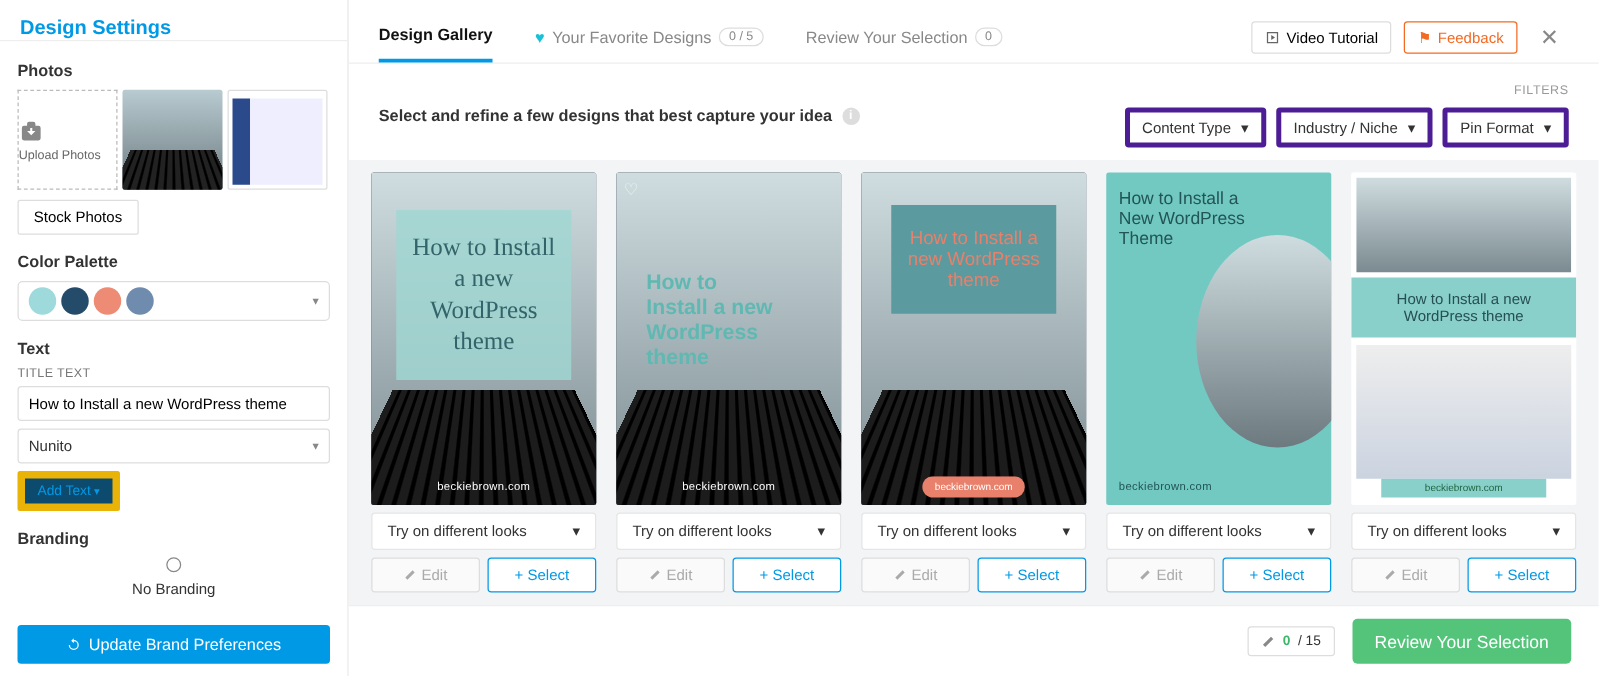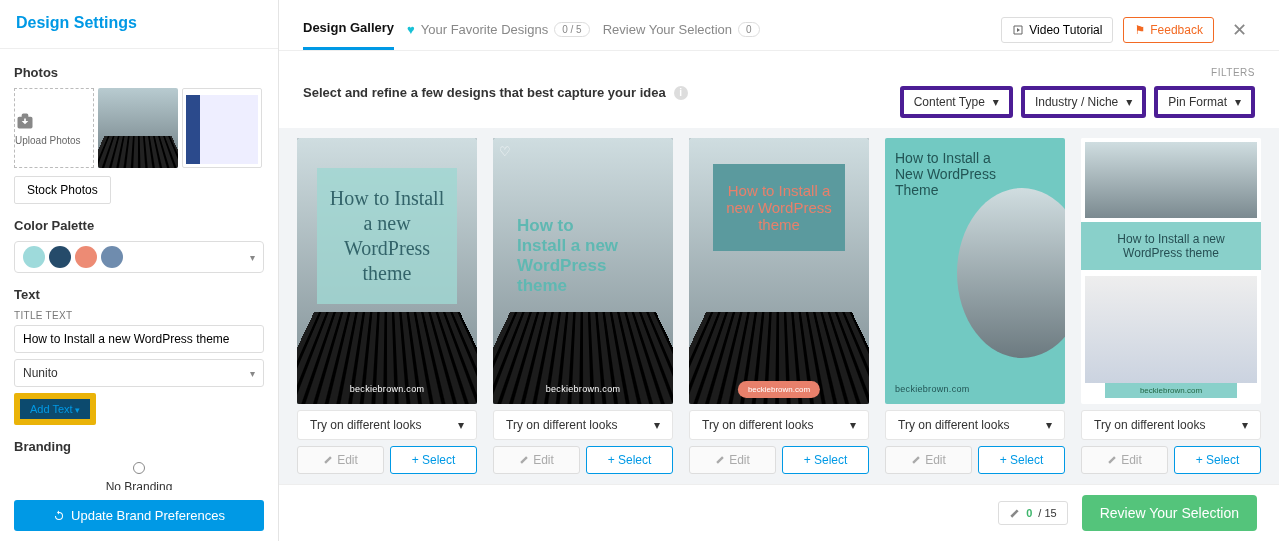--- a/index.html
+++ b/index.html
@@ -1,20 +1,20 @@
 <!DOCTYPE html>
 <html><head>
 <meta charset="utf-8">
 <style>
 * { box-sizing: border-box; margin: 0; padding: 0; font-family: -apple-system, BlinkMacSystemFont, "Segoe UI", Arial, sans-serif; }
 body { background: #fff; display: flex; height: 541px; width: 1279px; overflow: hidden; font-size: 13px; color: #333; }
 
 
 .sidebar { width: 280px; border-right: 1px solid #e4e4e4; display: flex; flex-direction: column; }
-.sidebar-title { color: #0099e5; font-weight: 700; font-size: 16px; padding: 14px 16px 16px; border-bottom: 1px solid #eee; }
+.sidebar-title { color: #0099e5; font-weight: 700; font-size: 16px; padding: 14px 16px 0; border-bottom: 1px solid #eee; }
 .sidebar-body { flex: 1; overflow-y: auto; padding: 2px 14px 10px; position: relative; }
 .sidebar-body::-webkit-scrollbar { width: 8px; }
 .sidebar-body::-webkit-scrollbar-thumb { background: #bbb; border-radius: 4px; }
 .section-label { font-weight: 700; font-size: 13px; margin: 14px 0 8px; }
 .sub-label { font-size: 10px; text-transform: uppercase; color: #777; letter-spacing: .3px; margin: 8px 0 4px; }
 
 .photo-row { display: flex; gap: 4px; }
 .upload-box { width: 80px; height: 80px; border: 1px dashed #bbb; display: flex; flex-direction: column; align-items: flex-start; justify-content: center; font-size: 10px; color: #666; text-align: center; cursor: pointer; }
 .upload-box svg { width: 20px; height: 20px; fill: #888; margin-bottom: 4px; }
 .thumb { width: 80px; height: 80px; background: #4a5860; border-radius: 2px; overflow: hidden; position: relative; }
@@ -34,21 +34,21 @@
 .add-down::after { content:" ▾"; font-size:9px; }
 
 .radio-row { display:flex; align-items:center; gap:6px; font-size:12px; margin:4px 0;flex-direction:column; }
 .radio { width:12px; height:12px; border:1px solid #888; border-radius:50%; }
 
 .sidebar-footer { padding:10px 14px; }
 .btn-primary { width:100%; background:#0099e5; color:#fff; border:none; border-radius:3px; padding:8px; font-size:13px; cursor:pointer; display:flex; align-items:center; justify-content:center; gap:6px; }
 
 
 .main { flex:1; display:flex; flex-direction:column; background:#fff; position:relative; }
-.topbar { display:flex; align-items:center; padding:10px 24px 0; border-bottom:1px solid #eee; gap:13px;justify-content:flex-end; }
+.topbar { display:flex; align-items:center; padding:10px 24px 0; border-bottom:1px solid #eee; gap:34px;justify-content:flex-end; }
 .tab { padding:10px 0 12px; font-size:13px; color:#888; display:flex; align-items:center; gap:6px; cursor:pointer; }
 .tab.active { color:#111; font-weight:600; border-bottom:3px solid #0099e5; }
 .tab .heart { color:#18c1d6; }
 .badge { border:1px solid #ddd; border-radius:10px; padding:1px 7px; font-size:10px; color:#888; }
 .topbar-right { margin-left:auto; display:flex; align-items:center; gap:10px; }
 .btn-outline { border:1px solid #ddd; background:#fff; padding:5px 10px; font-size:12px; border-radius:3px; display:flex; align-items:center; gap:5px; cursor:pointer; }
 .btn-outline.orange { border-color:#f36a23; color:#f36a23; }
 .close-x { font-size:18px; color:#888; cursor:pointer; padding:4px 8px; }
 
 .subhead { display:flex; align-items:center; padding:16px 24px 10px; }

